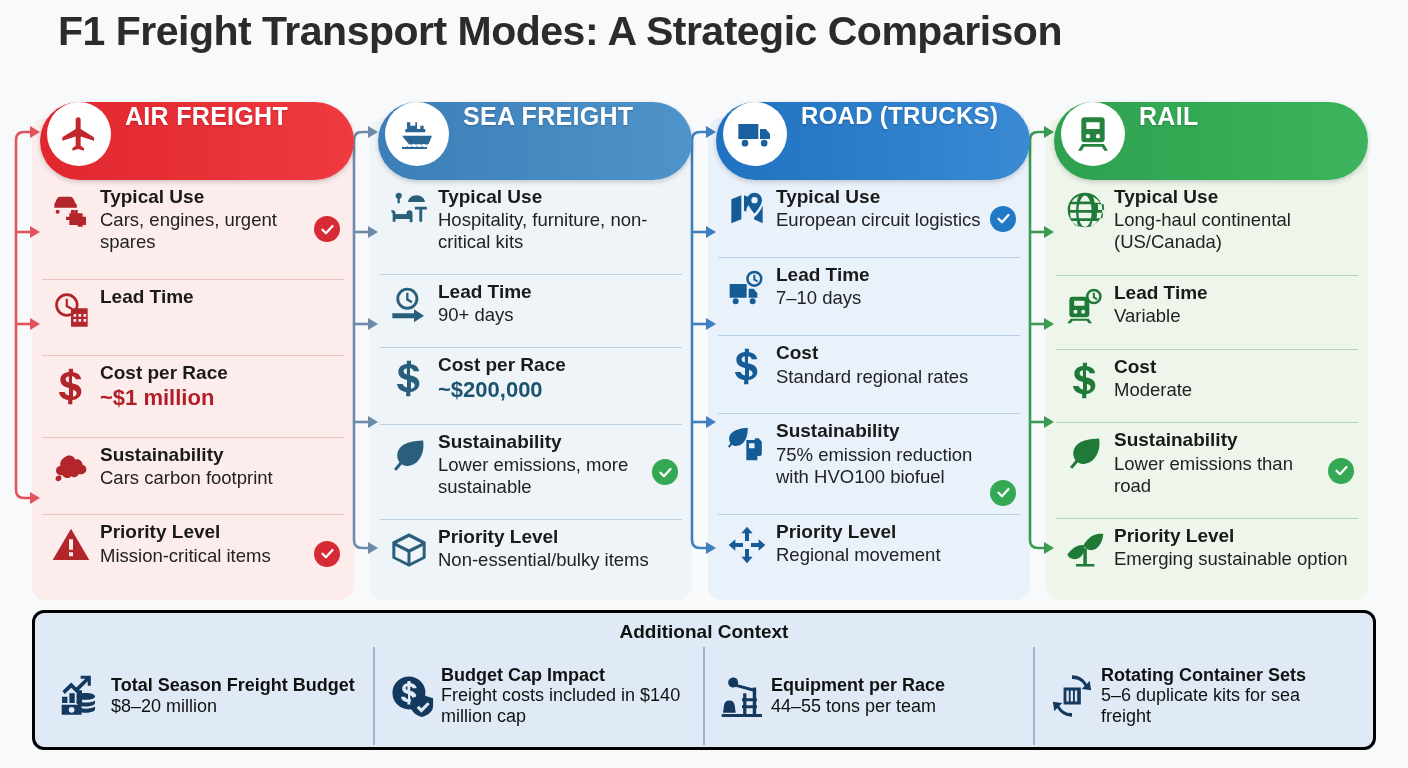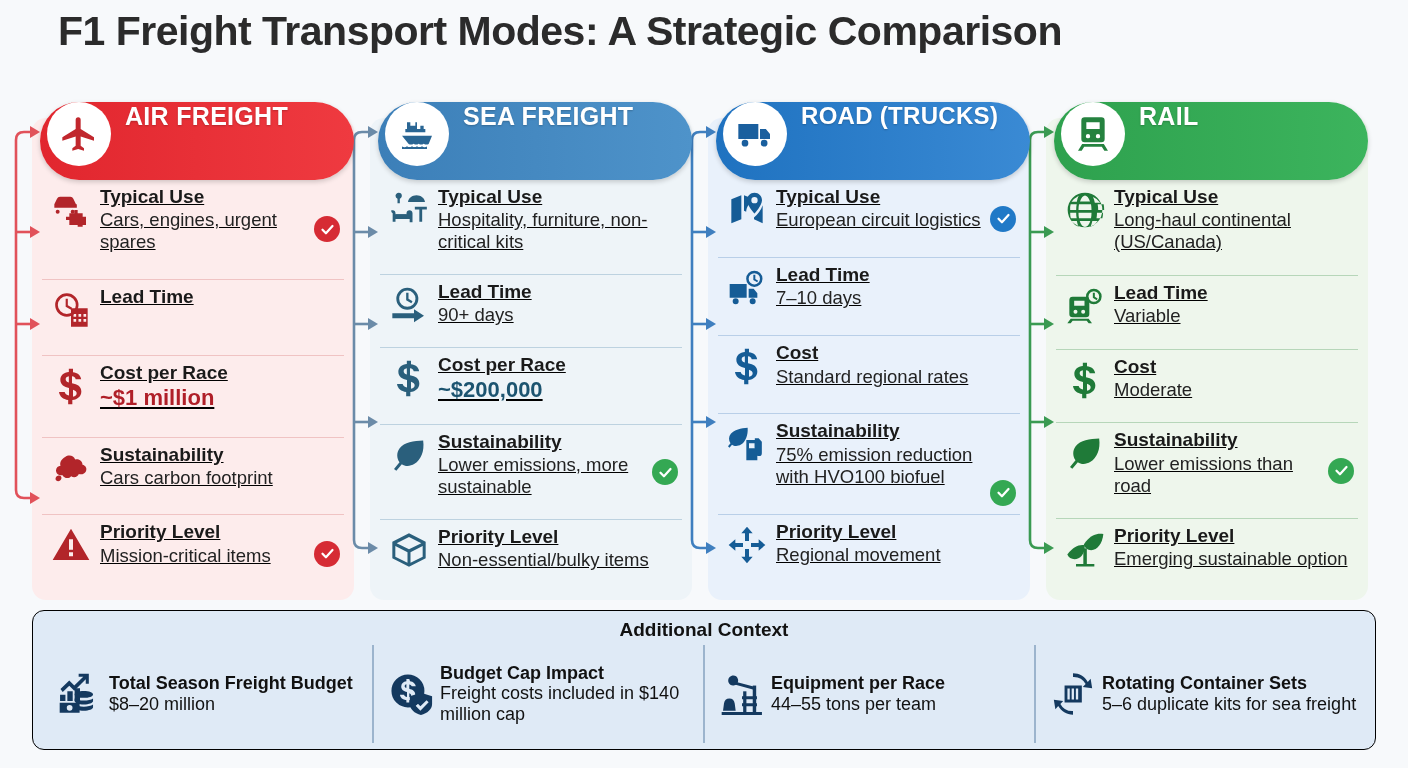--- a/index.html
+++ b/index.html
@@ -87,21 +87,21 @@
   }
   .row + .row { border-top: 1.5px solid var(--divider); }
   .row-icon {
     width: 58px;
     flex: 0 0 58px;
     display: flex;
     align-items: center;
     justify-content: center;
     padding-top: 4px;
   }
-  .row-text { flex: 1 1 auto; padding-right: 2px; min-width: 0; text-decoration: underline; }
+  .row-text { flex: 1 1 auto; padding-right: 2px; min-width: 0; }
   .row-title {
     font-size: 19px; font-weight: bold; color: #1a1a1a;
     line-height: 1.17;
   }
   .row-desc {
     font-size: 18.5px; color: #222; line-height: 1.2;
     margin-top: 1px;
   }
   .row-desc.accent { font-weight: bold; font-size: 22px; }
   .check {
@@ -116,21 +116,21 @@
 
   
   .spine { position: absolute; left: -26px; top: 14px; width: 34px; bottom: 14px; z-index: 2; }
 
   
   .bottom {
     position: absolute;
     left: 32px; top: 610px;
     width: 1344px; height: 140px;
     background: #dfeaf6;
-    border: 1px solid #000000;
+    border: 3px solid #000000;
     border-radius: 12px;
     padding: 8px 10px 6px 10px;
   }
   .bottom-title {
     text-align: center;
     font-size: 19px;
     font-weight: bold;
     color: #111;
     margin-bottom: 4px;
   }

